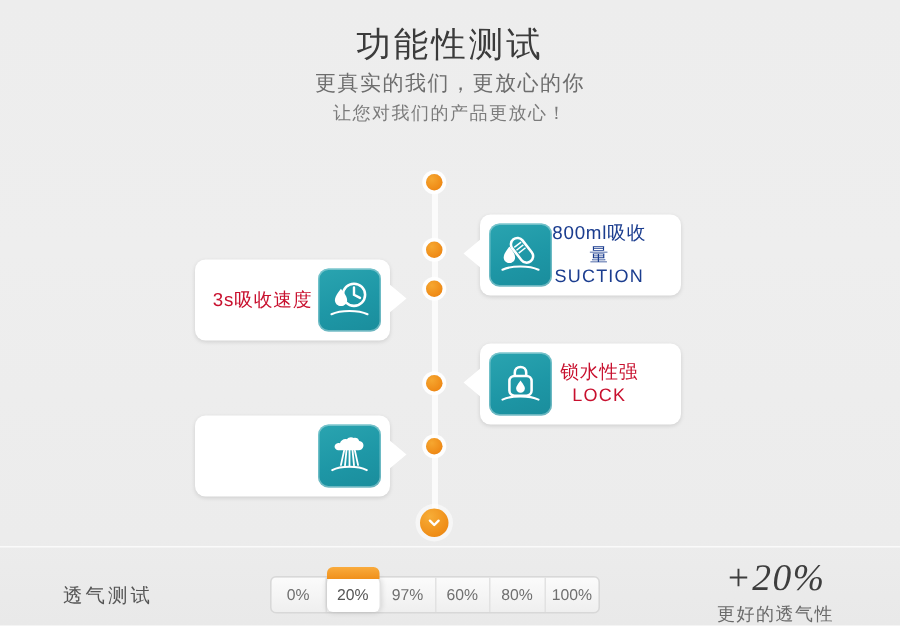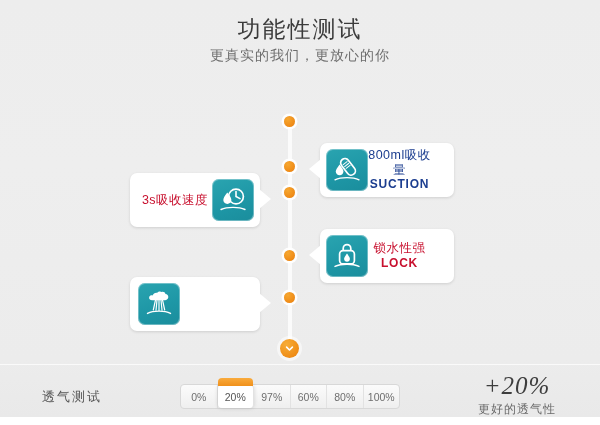--- a/index.html
+++ b/index.html
@@ -89,39 +89,39 @@
   
   .card {
     position: absolute;
     height: 54px;
     background: #ffffff;
     border-radius: 7px;
     box-shadow: 0 1px 3px rgba(0,0,0,0.13);
     display: flex;
     align-items: center;
   }
-  .card.left  { width: 130px; padding: 0 6px 0 8px; justify-content: flex-start; }
+  .card.left  { width: 130px; padding: 0 6px 0 8px; justify-content: flex-end; }
   .card.right { width: 134px; padding: 0 23px 0 6px; justify-content: flex-start; }
 
   
   .card .tail {
     position: absolute;
     top: 16px;
     width: 0; height: 0;
     border-top: 10px solid transparent;
     border-bottom: 10px solid transparent;
   }
   .card.left .tail  { right: -11px; border-left: 12px solid #ffffff; }
   .card.right .tail { left: -11px;  border-right: 12px solid #ffffff; }
 
   .card-text { line-height: 1.15; }
   .card.left .card-text  { text-align: center; flex: 1; }
   .card.right .card-text { text-align: center; flex: 1; }
   .card-cn { font-size: 12.5px; letter-spacing: 0.5px; display:block; }
-  .card-en { font-size: 12px; font-weight: bold; letter-spacing: 0.8px; display:block; margin-top: 1px; }
+  .card-en { font-size: 12px; font-weight: normal; letter-spacing: 0.8px; display:block; margin-top: 1px; }
 
   .t-red  { color: #c8102e; }
   .t-blue { color: #1b3d8f; }
 
   .icon-tile {
     width: 42px; height: 42px;
     border-radius: 7px;
     background: linear-gradient(160deg, #2aa4b0 0%, #1e97a6 55%, #1a8d9c 100%);
     box-shadow: inset 0 0 0 1px rgba(255,255,255,0.35);
     display: flex;
@@ -205,20 +205,21 @@
   }
 </style>
 </head>
 <body>
 
 <div id="stage">
 
   <div class="header">
     <div class="h-title">功能性测试</div>
     <div class="h-sub1">更真实的我们，更放心的你</div>
+    <div class="h-sub2">让您对我们的产品更放心！</div>
   </div>
 
   <div class="timeline-line"></div>
   <div class="tl-dot" style="top:116px"></div>
   <div class="tl-dot" style="top:161px"></div>
   <div class="tl-dot" style="top:187px"></div>
   <div class="tl-dot" style="top:250px"></div>
   <div class="tl-dot" style="top:292px"></div>
   <div class="tl-cap">
     <div class="tl-cap-inner">

